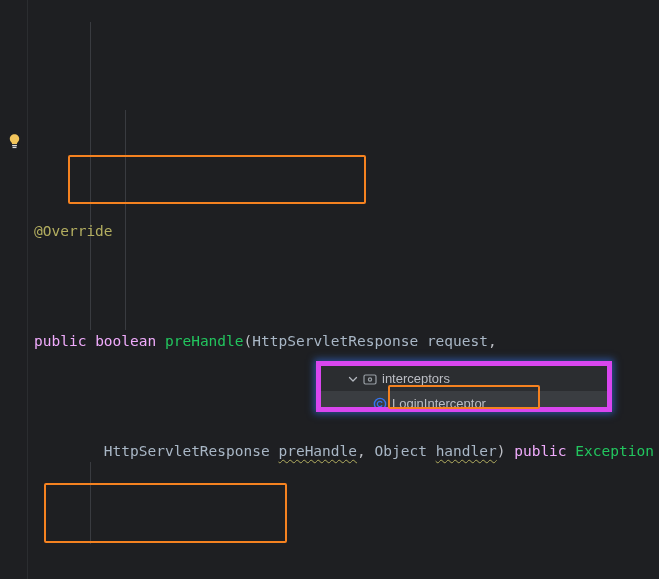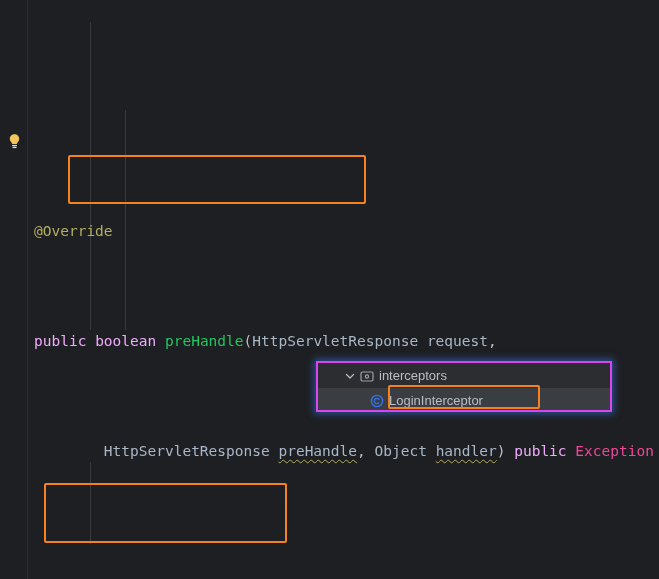--- a/index.html
+++ b/index.html
@@ -61,21 +61,21 @@
     background: #393b40;
   }
 
   
   .an  { color: #b3ae60; }           
   .kw  { color: #f0abfc; }           
   .ty  { color: #a9b7c6; }           
   .me  { color: #22c55e; }           
   .cm  { color: #7a7e85; }           
   .pl  { color: #bcbec4; }           
-  .dim { color: #ec4899; }   
+  .dim { color: #22c55e; }   
   .wav {
     text-decoration: underline wavy #b3ae60;
     text-underline-offset: 3px;
     text-decoration-thickness: 1px;
   }
 
   
   .obox {
     position: absolute;
     border: 2px solid #f58220;
@@ -88,21 +88,21 @@
   #obox-login  { left: 388px; top: 385px; width: 152px; height: 24px; }
 
   
   .popup {
     position: absolute;
     left: 316px;
     top: 361px;
     width: 296px;
     height: 51px;
     background: #2b2d30;
-    border: 2px solid #d946ef;
+    border: 5px solid #d946ef;
     box-shadow: 0 0 7px 2px rgba(53,116,240,0.55);
     box-sizing: border-box;
     font-family: "Liberation Sans", sans-serif;
     font-size: 13px;
     overflow: hidden;
   }
   .tree-row {
     height: 25px;
     display: flex;
     align-items: center;

